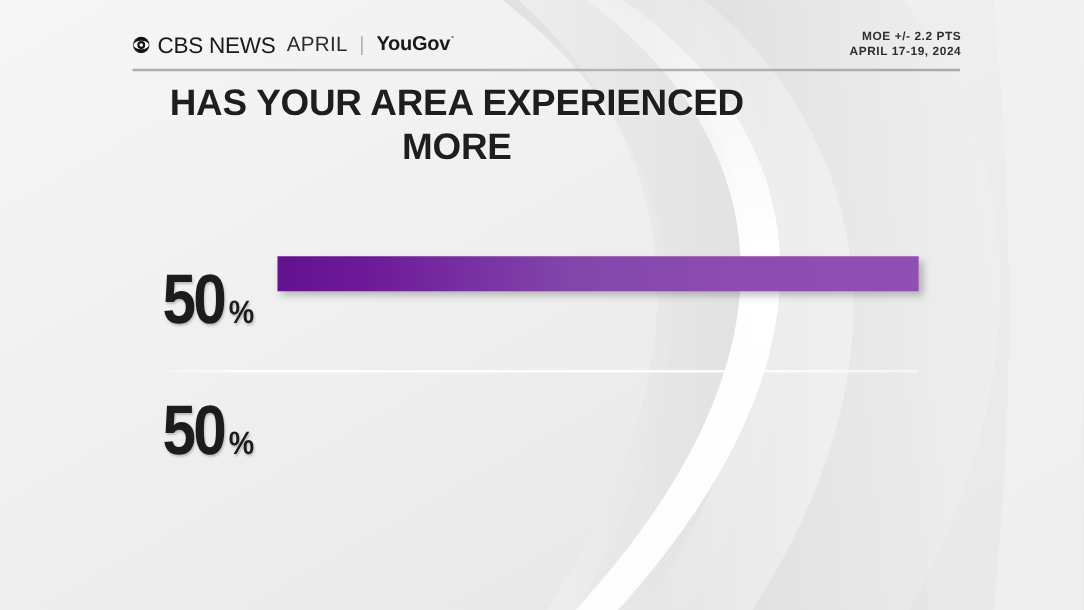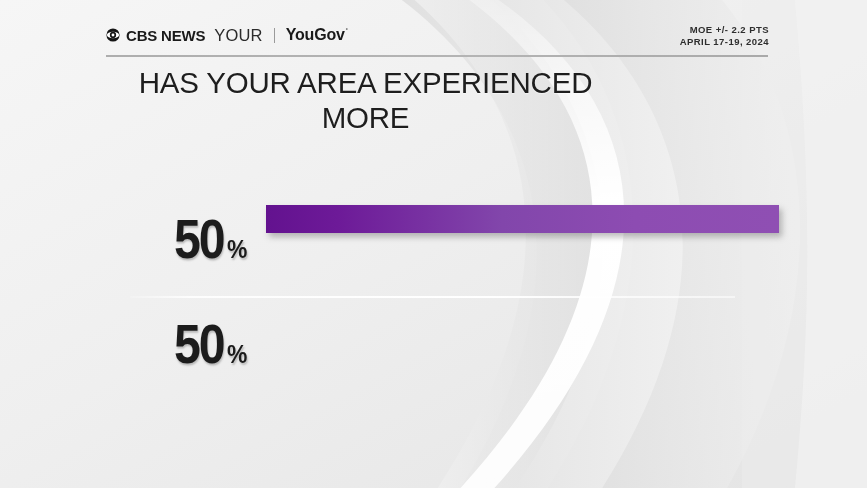--- a/index.html
+++ b/index.html
@@ -50,22 +50,22 @@
   }
 
   .cbs-eye {
     width: 14px;
     height: 14px;
     flex: 0 0 auto;
     display: block;
   }
 
   .cbs-news {
-    font-size: 15px;
-    font-weight: 700;
+    font-size: 18px;
+    font-weight: 400;
     letter-spacing: -0.2px;
     color: #1a1a1a;
     line-height: 1;
     white-space: nowrap;
   }
 
   .poll-word {
     font-size: 16.5px;
     font-weight: 400;
     letter-spacing: 0.2px;
@@ -123,39 +123,38 @@
   
   .headline {
     position: absolute;
     top: 66px;
     left: 0;
     width: 731px;
     padding: 0 96px;
     text-align: center;
     z-index: 5;
     font-size: 29.5px;
-    font-weight: 400;
+    font-weight: 700;
     line-height: 1.18;
     letter-spacing: -0.2px;
     color: #1e1e1e;
     text-transform: uppercase;
     font-stretch: condensed;
     text-shadow: 0 1px 1px rgba(255,255,255,0.55);
   }
   .headline .l1 { display:block; }
   .headline .l2 { display:block; }
 
   
   .results {
     position: absolute;
     top: 205px;
     left: 0;
     width: 687px;
     z-index: 5;
-    padding-left: 44px;
   }
 
   .result-row {
     position: relative;
     height: 105px;
   }
 
   .pct {
     position: absolute;
     left: 130px;
@@ -274,21 +273,21 @@
   <div class="header">
 
     <div class="logo-row">
       <svg class="cbs-eye" viewBox="0 0 32 32">
         <circle cx="16" cy="16" r="15" fill="#141414"></circle>
         <ellipse cx="16" cy="16" rx="14" ry="7.6" fill="#ffffff"></ellipse>
         <circle cx="16" cy="16" r="7.2" fill="#141414"></circle>
         <circle cx="16" cy="16" r="3.3" fill="#ffffff"></circle>
       </svg>
       <span class="cbs-news">CBS NEWS</span>
-      <span class="poll-word">YOUR</span>
+      <span class="poll-word">APRIL</span>
       <span class="logo-divider"></span>
       <span class="yougov"><span>YouGov</span><span class="tm">˚</span></span>
     </div>
 
     <div class="moe-block">
       <div class="moe-line">MOE +/- 2.2 PTS</div>
       <div class="moe-line">APRIL 17-19, 2024</div>
     </div>
 
     <div class="header-rule"></div>

